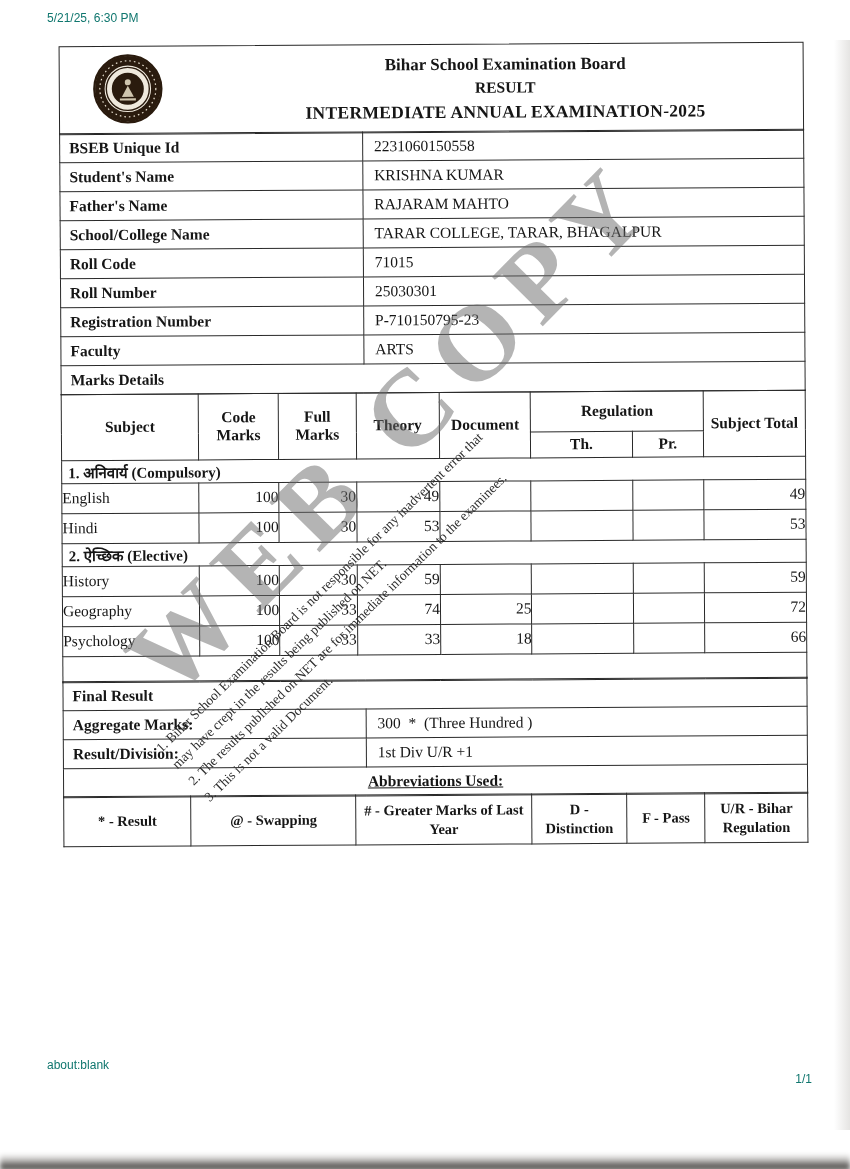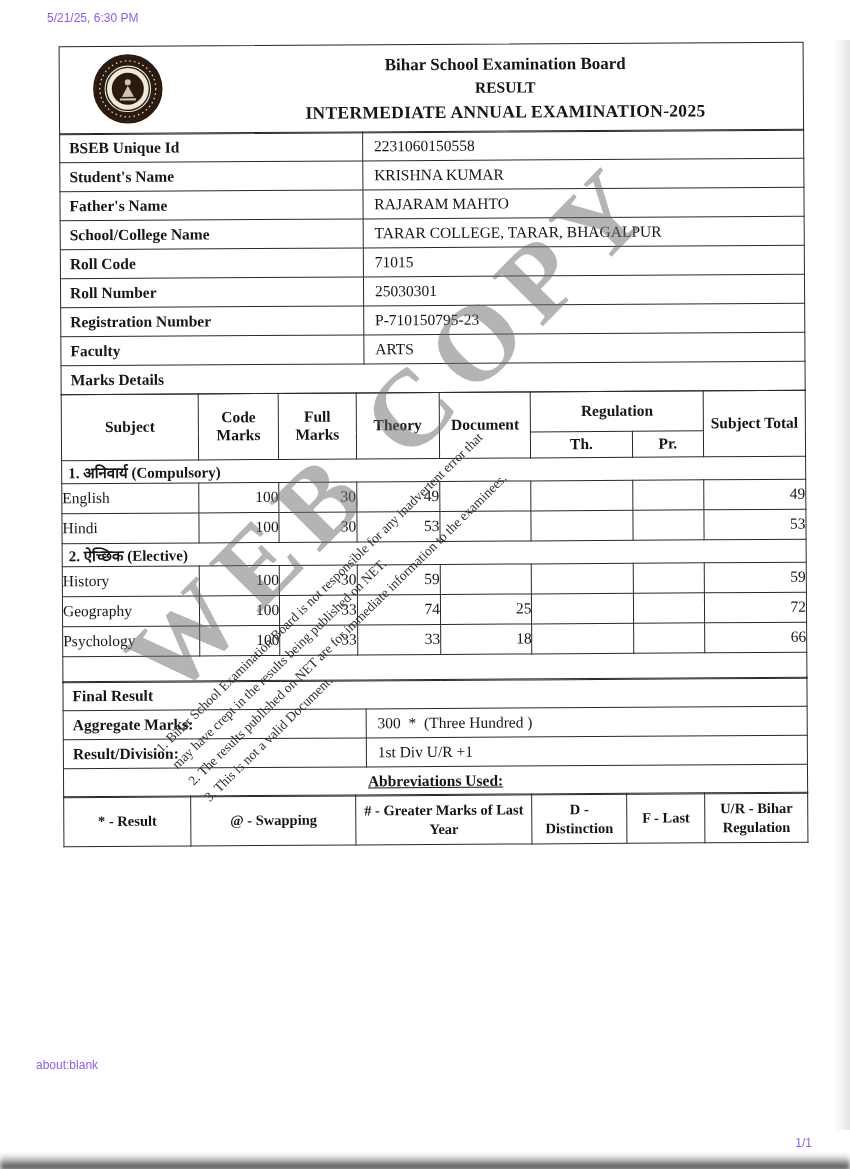--- a/index.html
+++ b/index.html
@@ -11,26 +11,26 @@
     overflow: hidden;
     font-family: "Liberation Serif", serif;
     color: #161616;
   }
 
   
   .print-meta {
     position: absolute;
     font-family: "Liberation Sans", sans-serif;
     font-size: 12px;
-    color: #8b5cf6;
+    color: #0f766e;
     z-index: 20;
   }
   .ts { left: 47px; top: 11px; }
-  .fl { left: 36px; top: 1058px; }
-  .fr { right: 38px; top: 1136px; }
+  .fl { left: 47px; top: 1058px; }
+  .fr { right: 38px; top: 1072px; }
 
   
   .sheet {
     position: absolute;
     left: 61px; top: 44px;
     width: 745px;
     transform: rotate(-0.35deg);
     transform-origin: center center;
     z-index: 2;
   }
@@ -327,21 +327,21 @@
       <col style="width:12.8%">
         <col style="width:10.5%">
         <col style="width:13.8%">
     </colgroup>
     <tbody>
         <tr>
       <td>* - Result</td>
       <td>@ - Swapping</td>
       <td># - Greater Marks of Last Year</td>
       <td>D - Distinction</td>
-      <td>F - Last</td>
+      <td>F - Pass</td>
       <td>U/R - Bihar Regulation</td>
     </tr>
   </tbody>
     </table>
 
   <div class="watermark">WEB COPY</div>
   <div class="disclaimer">
     <div>1. Bihar School Examination Board is not responsible for any inadvertent error that</div>
     <div>may have crept in the results being published on NET.</div>
     <div>2. The results published on NET are for immediate information to the examinees.</div>

